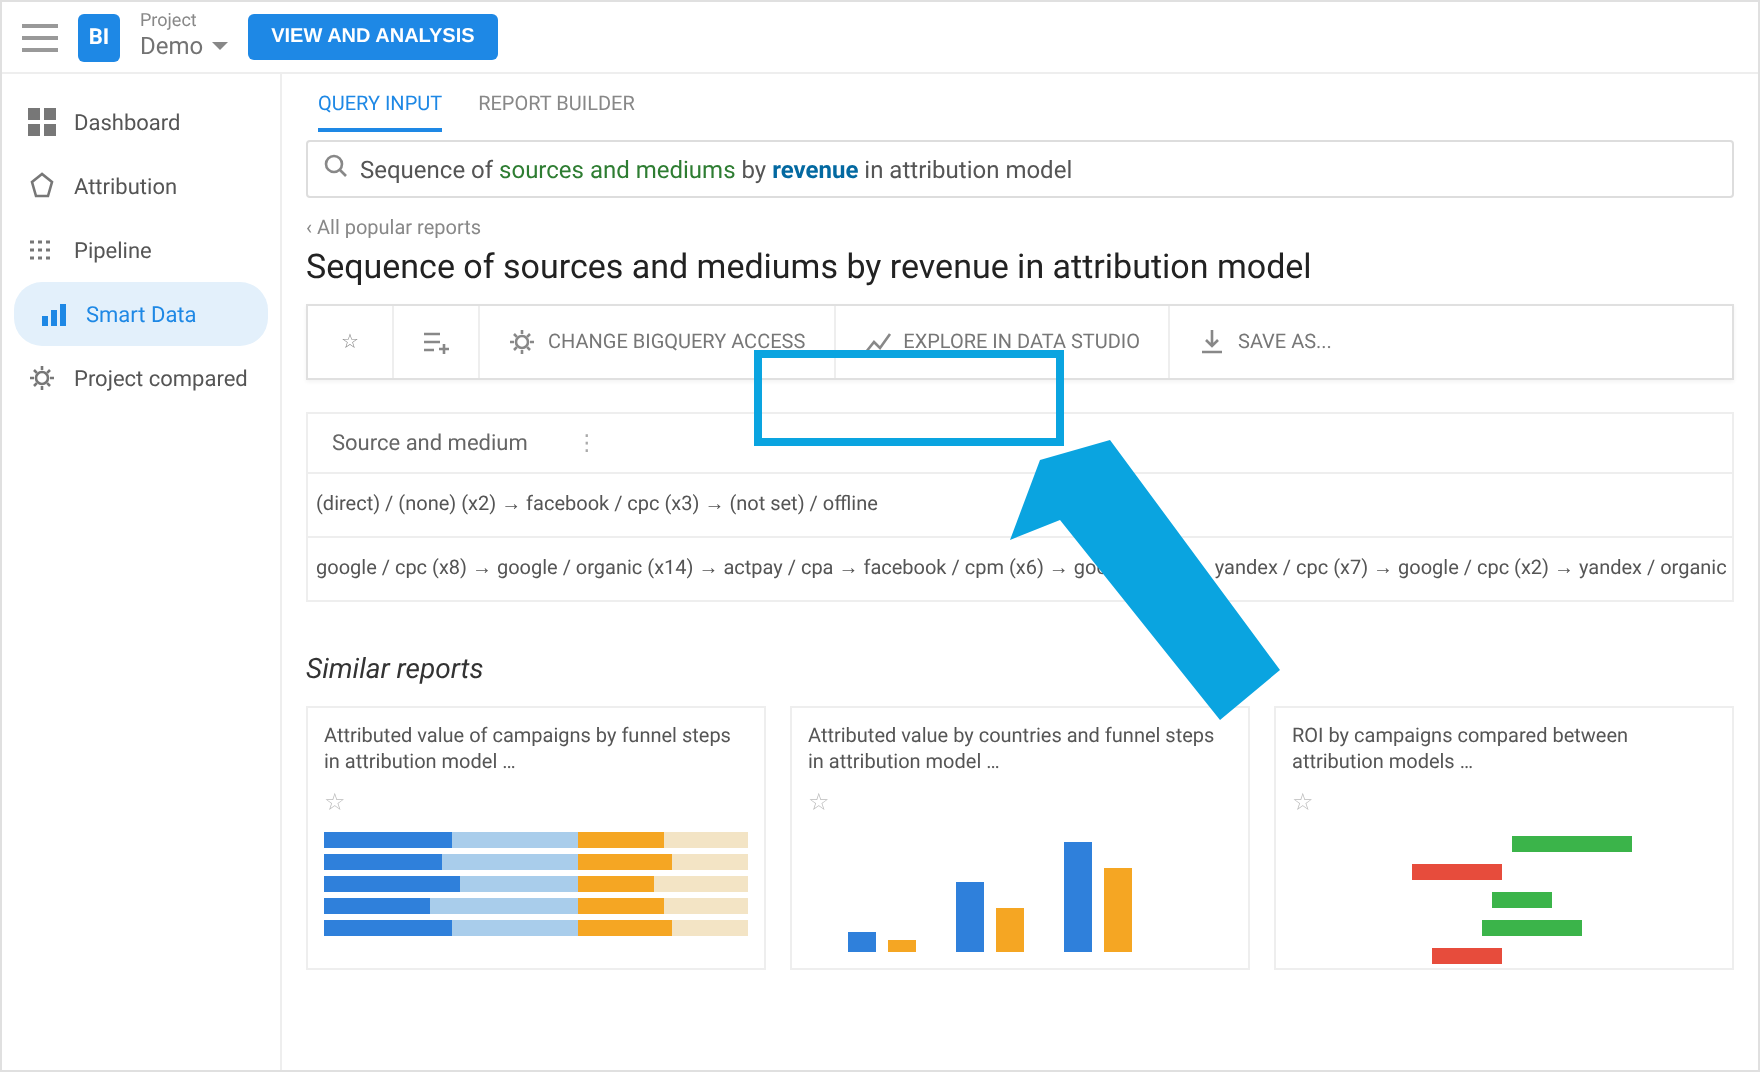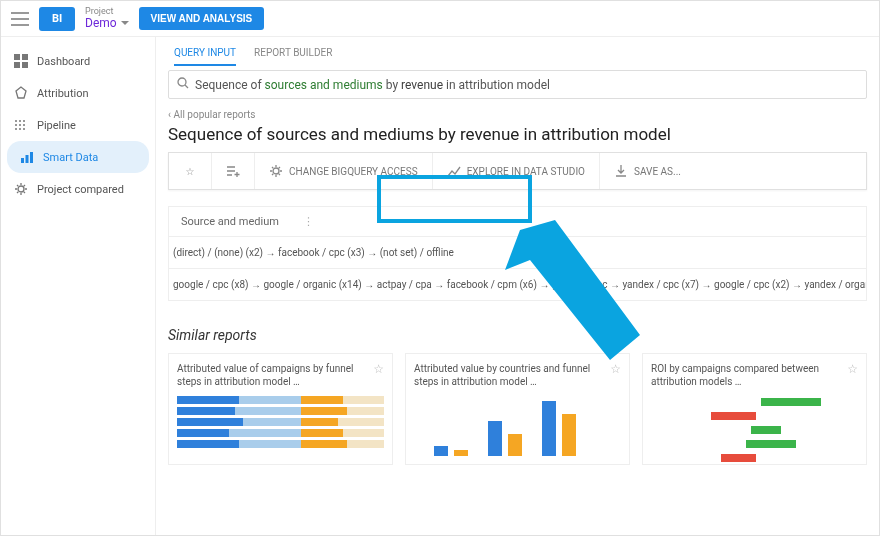--- a/index.html
+++ b/index.html
@@ -2,58 +2,58 @@
 <html><head>
 <meta charset="utf-8">
 <style>
 * { box-sizing: border-box; margin: 0; padding: 0; }
 body { font-family: -apple-system, BlinkMacSystemFont, "Segoe UI", Roboto, Arial, sans-serif; font-size: 12px; color: #333; background: #fff; width: 880px; height: 536px; overflow: hidden; position: relative; }
 .shell { width: 880px; height: 536px; border: 1px solid #e0e0e0; box-shadow: 0 2px 10px rgba(0,0,0,0.1); display: flex; flex-direction: column; }
 
 .topbar { height: 36px; border-bottom: 1px solid #eee; display: flex; align-items: center; padding: 0 10px; gap: 10px; }
 .hamburger { width: 18px; height: 14px; display: flex; flex-direction: column; justify-content: space-between; cursor: pointer; }
 .hamburger span { height: 2px; background: #999; }
-.logo { width: 36px; height: 24px; background: #1e88e5; border-radius: 3px; display: flex; align-items: center; justify-content: center; color: #fff; font-weight: bold; font-size: 11px; }
+.logo { width: 21px; height: 24px; background: #1e88e5; border-radius: 3px; display: flex; align-items: center; justify-content: center; color: #fff; font-weight: bold; font-size: 11px; }
 .project-block { display: flex; flex-direction: column; line-height: 1.1; }
 .project-label { font-size: 9px; color: #888; }
-.project-name { font-size: 12px; color: #6d28d9; display: flex; align-items: center; gap: 4px; }
+.project-name { font-size: 12px; color: #737373; display: flex; align-items: center; gap: 4px; }
 .caret { width: 0; height: 0; border-left: 4px solid transparent; border-right: 4px solid transparent; border-top: 4px solid #888; }
 .btn-primary { background: #1e88e5; color: #fff; border: none; padding: 6px 12px; font-size: 10px; font-weight: 600; border-radius: 3px; cursor: pointer; }
 
 .body { flex: 1; display: flex; overflow: hidden; }
-.sidebar { width: 155px; border-right: 1px solid #eee; padding-top: 8px; }
+.sidebar { width: 140px; border-right: 1px solid #eee; padding-top: 8px; }
 .nav-item { display: flex; align-items: center; gap: 8px; padding: 8px 12px; font-size: 11px; color: #555; cursor: pointer; }
 .nav-item.active { background: #e3f0fb; color: #1e88e5; border-radius: 14px; margin: 0 6px; }
 .nav-icon { width: 16px; height: 16px; display: flex; align-items: center; justify-content: center; }
 .main { flex: 1; overflow: hidden; padding: 6px 0 0 12px; display: flex; flex-direction: column; }
 
 .tabs { display: flex; gap: 18px; font-size: 10px; color: #888; padding: 4px 6px 0; }
 .tab { padding-bottom: 6px; cursor: pointer; }
 .tab.active { color: #1e88e5; border-bottom: 2px solid #1e88e5; }
 
 .querybar { border: 1px solid #ddd; border-radius: 2px; padding: 6px 8px; display: flex; align-items: center; gap: 6px; margin: 4px 12px 8px 0; font-size: 12px; color: #555; }
 .querybar .kw1 { color: #2e7d32; }
-.querybar .kw2 { color: #404040; }
+.querybar .kw2 { color: #0369a1; font-weight: bold; }
 
 .crumb { font-size: 10px; color: #888; padding: 2px 0 4px; cursor: pointer; }
 .title { font-size: 17px; color: #222; margin-bottom: 8px; }
 
 .toolbar { border: 1px solid #e0e0e0; display: flex; align-items: stretch; height: 38px; margin-right: 12px; box-shadow: 0 1px 2px rgba(0,0,0,0.05); }
 .tbtn { display: flex; align-items: center; gap: 6px; padding: 0 14px; font-size: 10px; color: #777; border-right: 1px solid #eee; cursor: pointer; background: #fff; }
 .tbtn .ticon { width: 14px; height: 14px; display: flex; align-items: center; justify-content: center; color: #888; }
 .highlight-box { position: absolute; border: 4px solid #0aa4e0; pointer-events: none; }
 .arrow { position: absolute; pointer-events: none; }
 
 .colhead { border: 1px solid #eee; margin: 16px 12px 0 0; padding: 8px 12px; font-size: 11px; color: #666; display: flex; align-items: center; gap: 24px; }
 .datarow { border: 1px solid #eee; border-top: none; margin-right: 12px; padding: 10px 4px; font-size: 10px; color: #555; white-space: nowrap; overflow: hidden; }
 
 .similar-title { font-size: 14px; color: #333; margin: 26px 0 10px; font-style: italic; }
 .cards { display: flex; gap: 12px; margin-right: 12px; }
 .card { flex: 1; border: 1px solid #eee; padding: 8px; }
-.card-head { display: flex; justify-content: space-between; gap: 6px; margin-bottom: 8px; }
+.card-head { display: flex; justify-content: space-between; gap: 6px; margin-bottom: 8px; flex-direction: column; }
 .card-title { font-size: 10px; color: #555; line-height: 1.3; }
 .star { color: #bbb; cursor: pointer; }
 .chart { height: 60px; position: relative; }
 
 .stacked-row { height: 8px; display: flex; margin-bottom: 3px; }
 .seg { height: 100%; }
 .bars { display: flex; align-items: flex-end; height: 60px; gap: 6px; padding-left: 20px; }
 .bar { width: 14px; }
 .hb-row { display: flex; align-items: center; height: 12px; margin-bottom: 2px; }
 .hb-spacer { flex-shrink: 0; }

